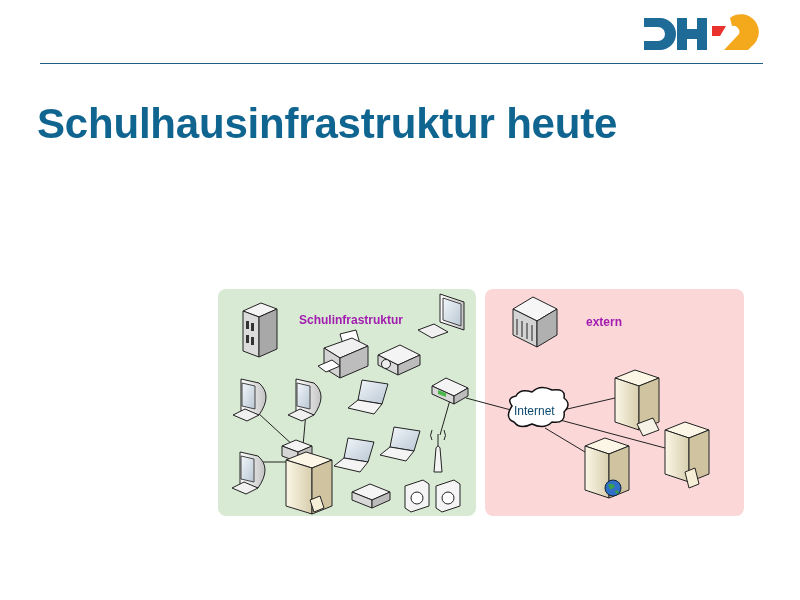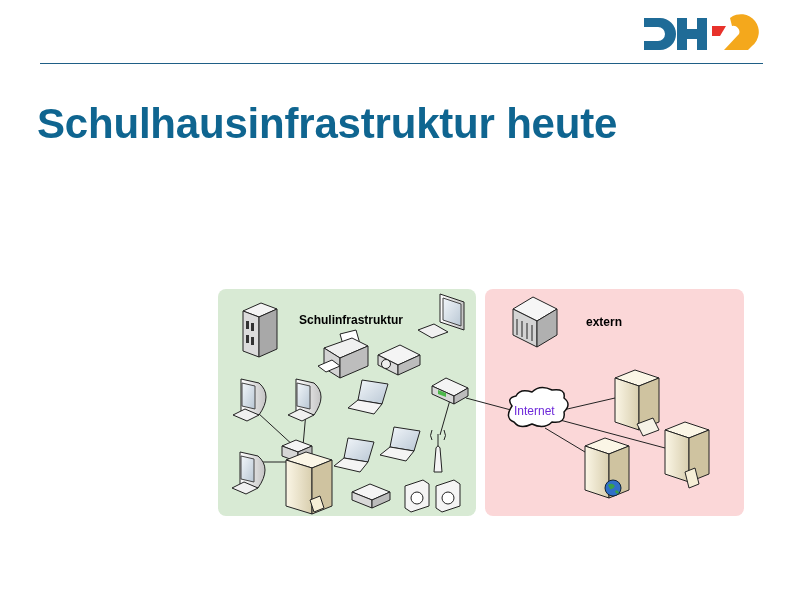--- a/index.html
+++ b/index.html
@@ -3,23 +3,23 @@
 <meta charset="utf-8">
 <style>
   html,body{margin:0;padding:0;}
   body{width:800px;height:600px;background:#ffffff;position:relative;overflow:hidden;font-family:"Liberation Sans",sans-serif;}
   .logo{position:absolute;left:640px;top:12px;width:125px;height:44px;}
   .rule{position:absolute;left:40px;top:63px;width:723px;height:1px;background:#1f5f86;}
   .title{position:absolute;left:37px;top:100px;font-size:42px;font-weight:bold;color:#0f6590;letter-spacing:-0.2px;white-space:nowrap;}
   .zone{position:absolute;border-radius:8px;}
   .zone-school{left:218px;top:289px;width:258px;height:227px;background:#d8ead4;}
   .zone-ext{left:485px;top:289px;width:259px;height:227px;background:#fbd7d8;}
-  .zone-label{position:absolute;font-size:12px;font-weight:bold;color:#000000;}
+  .zone-label{position:absolute;font-size:12px;font-weight:bold;color:#a21caf;}
   .diagram{position:absolute;left:0;top:0;width:800px;height:600px;}
-  .cloud-label{position:absolute;font-size:12px;color:#6d28d9;}
+  .cloud-label{position:absolute;font-size:12px;color:#0c4a6e;}
 </style>
 </head>
 <body>
 
 <svg class="logo" viewBox="0 0 125 44">
   <path d="M4 6 H20 A14 14 0 0 1 20 38 H4 V29 H18 A5 5 0 0 0 18 15 H4 Z" fill="#1f6b97"></path>
   <path d="M37 6 H47 V17 H57 V6 H67 V38 H57 V27 H47 V38 H37 Z" fill="#1f6b97"></path>
   <polygon points="72,14 86,14 80,24 72,24" fill="#e8322b"></polygon>
   <path d="M90 6 A16 16 0 0 1 112 34 L108 38 H84 L99 22 A6 6 0 0 0 92 14 Z" fill="#f4a81c"></path>
 </svg>

